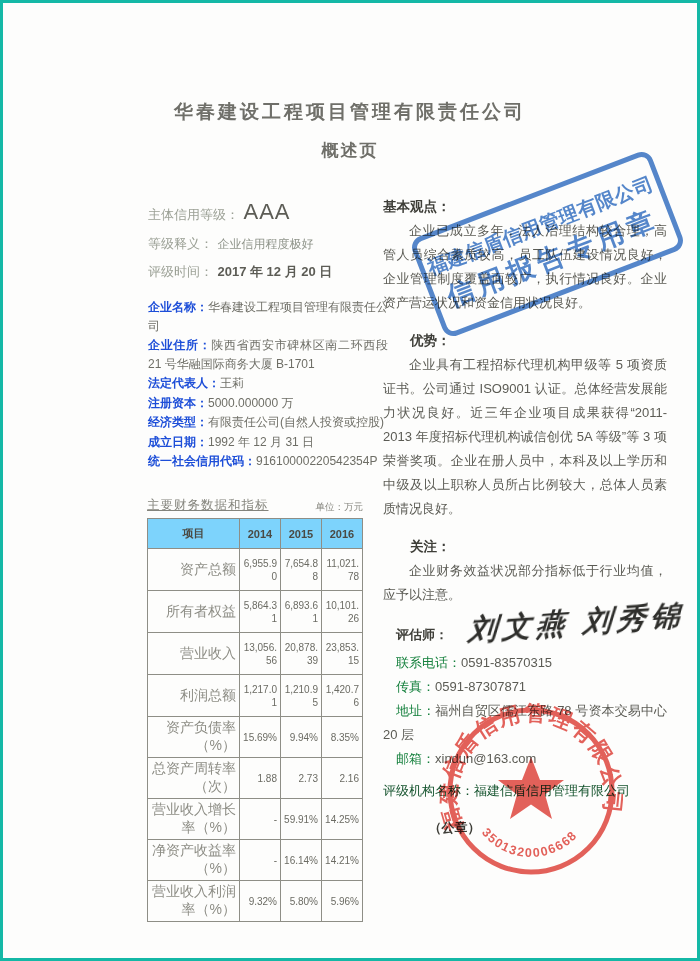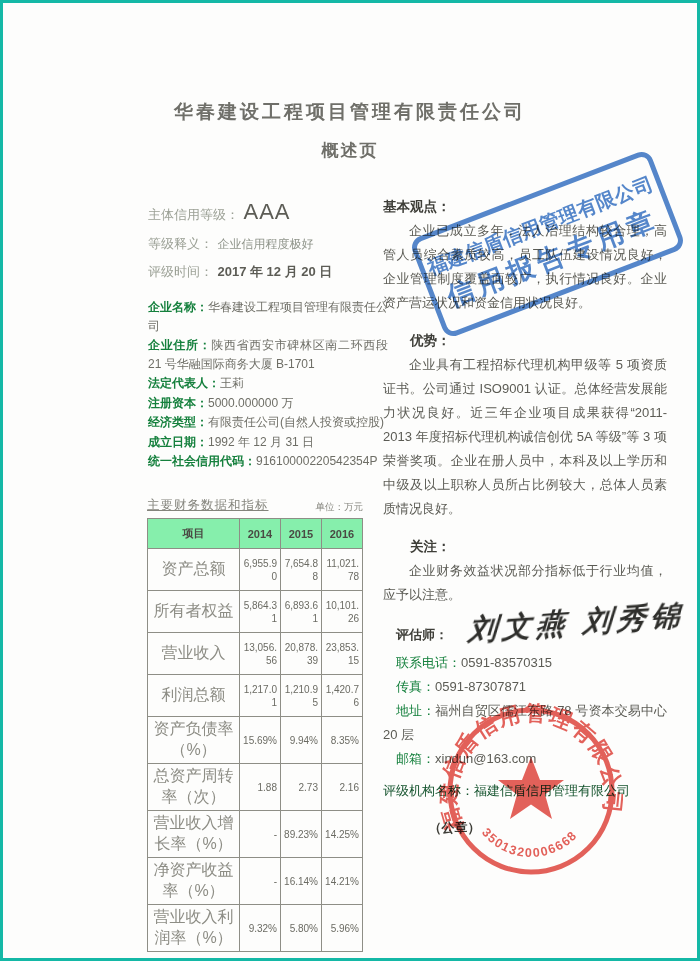--- a/index.html
+++ b/index.html
@@ -16,32 +16,32 @@
   
   .rating{position:absolute;left:145px;top:196px;width:238px;}
   .rating .row{margin-bottom:9px;white-space:nowrap;}
   .rating .lab{color:#9ba095;font-size:13px;}
   .rating .grade{font-size:22px;color:#5c5c55;letter-spacing:1px;font-weight:500;}
   .rating .meaning{font-size:12px;color:#8f948a;}
   .rating .date{font-size:13px;color:#5c5c55;font-weight:600;}
 
   .company{position:absolute;left:145px;top:295px;width:240px;font-size:12px;line-height:18.5px;}
   .company p{margin:0 0 1px 0;text-align:justify;}
-  .company .lab{font-weight:bold;color:#15803d;}
+  .company .lab{font-weight:bold;color:#1d4ed8;}
   .company .val{color:#6e6e66;}
 
   .fin{position:absolute;left:144px;top:494px;width:216px;}
   .fin-head{display:flex;justify-content:space-between;align-items:flex-end;margin-bottom:4px;}
   .fin-title{font-size:12.5px;color:#84847c;letter-spacing:1px;text-decoration:underline;}
   .fin-unit{font-size:9.5px;color:#84847c;}
   table.fin-table{border-collapse:collapse;width:216px;table-layout:fixed;}
   .fin-table th,.fin-table td{border:1px solid #8e8e86;box-sizing:border-box;}
-  .fin-table th{background:#86efac;font-size:11px;color:#4a4a44;padding:7px 2px;font-weight:bold;}
+  .fin-table th{background:#7dd3fc;font-size:11px;color:#4a4a44;padding:7px 2px;font-weight:bold;}
   .fin-table col.c0{width:92px;}
-  .fin-table td.rowhead{font-size:16px;color:#8d8d85;padding:4px 3px;text-align:center;margin-left:21px;}
+  .fin-table td.rowhead{font-size:14px;color:#8d8d85;padding:4px 3px;text-align:right;margin-left:21px;}
   .fin-table td.num{font-size:10px;color:#6b6b63;text-align:right;padding:4px 3px;word-break:break-all;line-height:13px;}
   .fin-table tr.big td{height:42px;vertical-align:middle;}
   .fin-table tr.tight td{height:19px;padding-top:2px;padding-bottom:2px;}
 
   
   .right-col{position:absolute;left:380px;top:192px;width:284px;font-size:13px;line-height:24px;color:#5b5b54;}
   .right-col h3{margin:0;font-size:13.5px;color:#3e3e38;font-weight:bold;line-height:24px;}
   .right-col h3.indent{text-indent:2em;}
   .right-col p.body{margin:0;text-indent:2em;text-align:justify;}
   .right-col .gap{height:14px;}
@@ -158,21 +158,21 @@
           </tr>
           <tr class="tight">
             <td class="rowhead">总资产周转率（次）</td>
             <td class="num">1.88</td>
             <td class="num">2.73</td>
             <td class="num">2.16</td>
           </tr>
           <tr class="tight">
             <td class="rowhead">营业收入增长率（%）</td>
             <td class="num">-</td>
-            <td class="num">89.23%</td>
+            <td class="num">59.91%</td>
             <td class="num">14.25%</td>
           </tr>
           <tr class="tight">
             <td class="rowhead">净资产收益率（%）</td>
             <td class="num">-</td>
             <td class="num">16.14%</td>
             <td class="num">14.21%</td>
           </tr>
           <tr class="tight">
             <td class="rowhead">营业收入利润率（%）</td>

